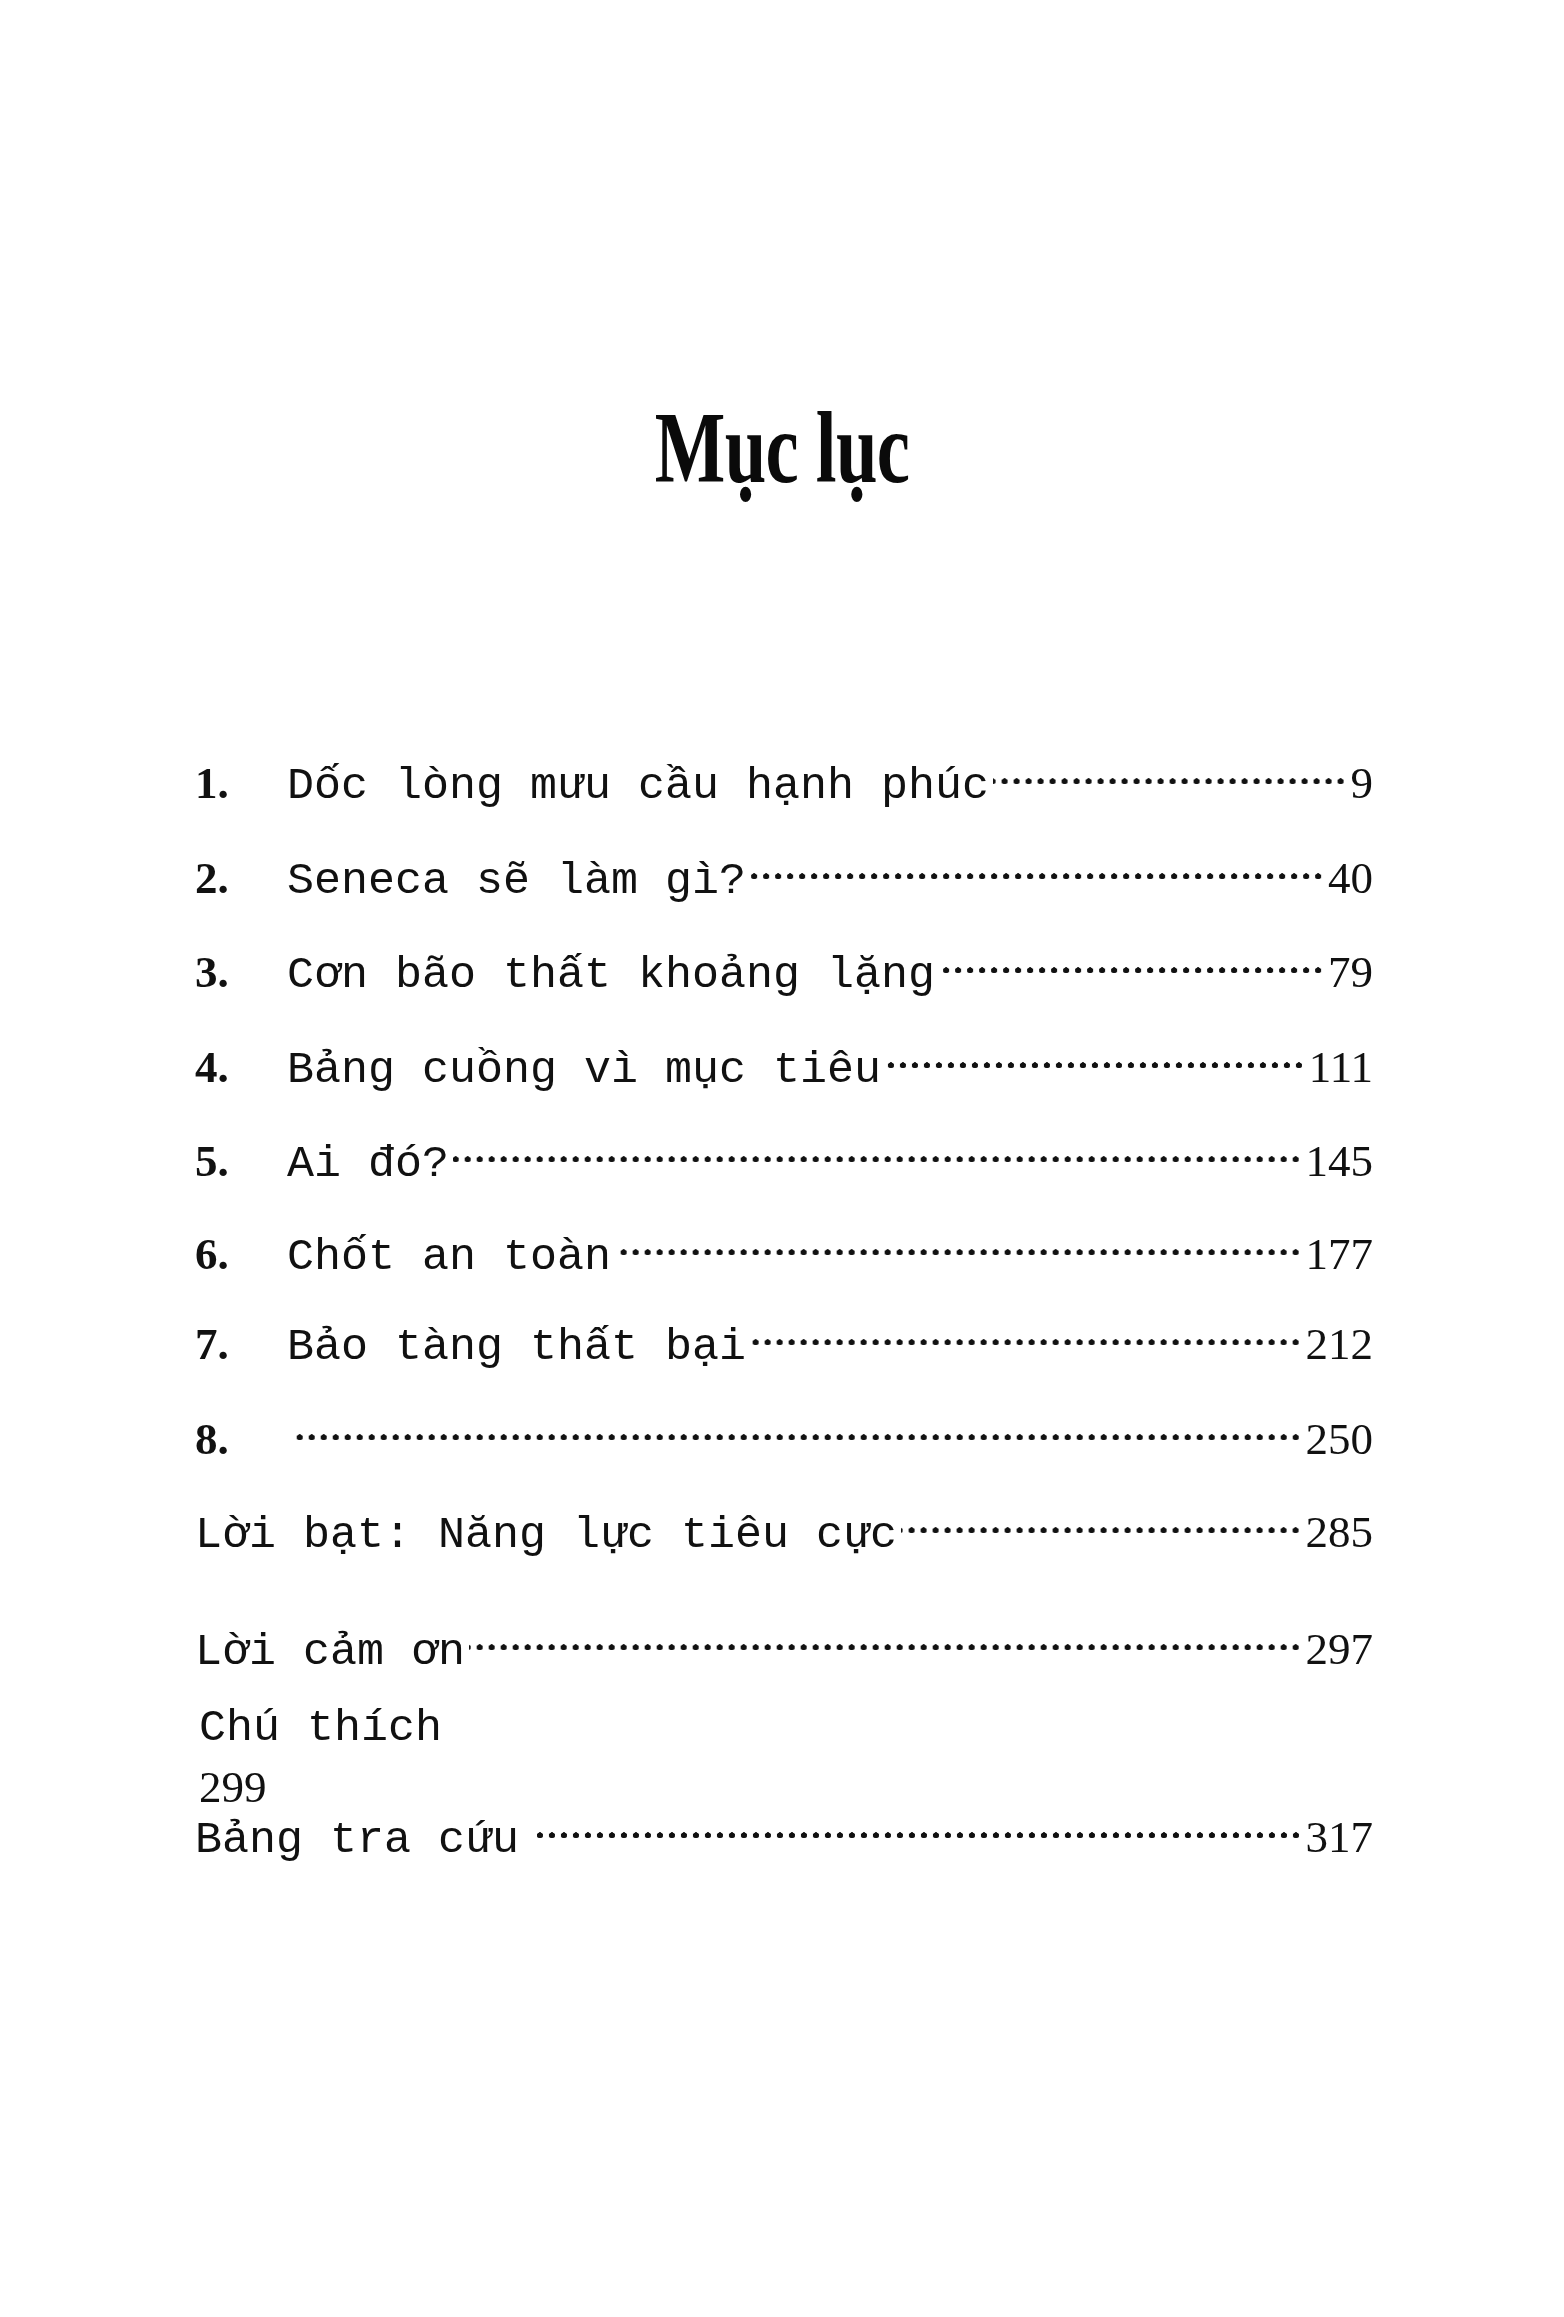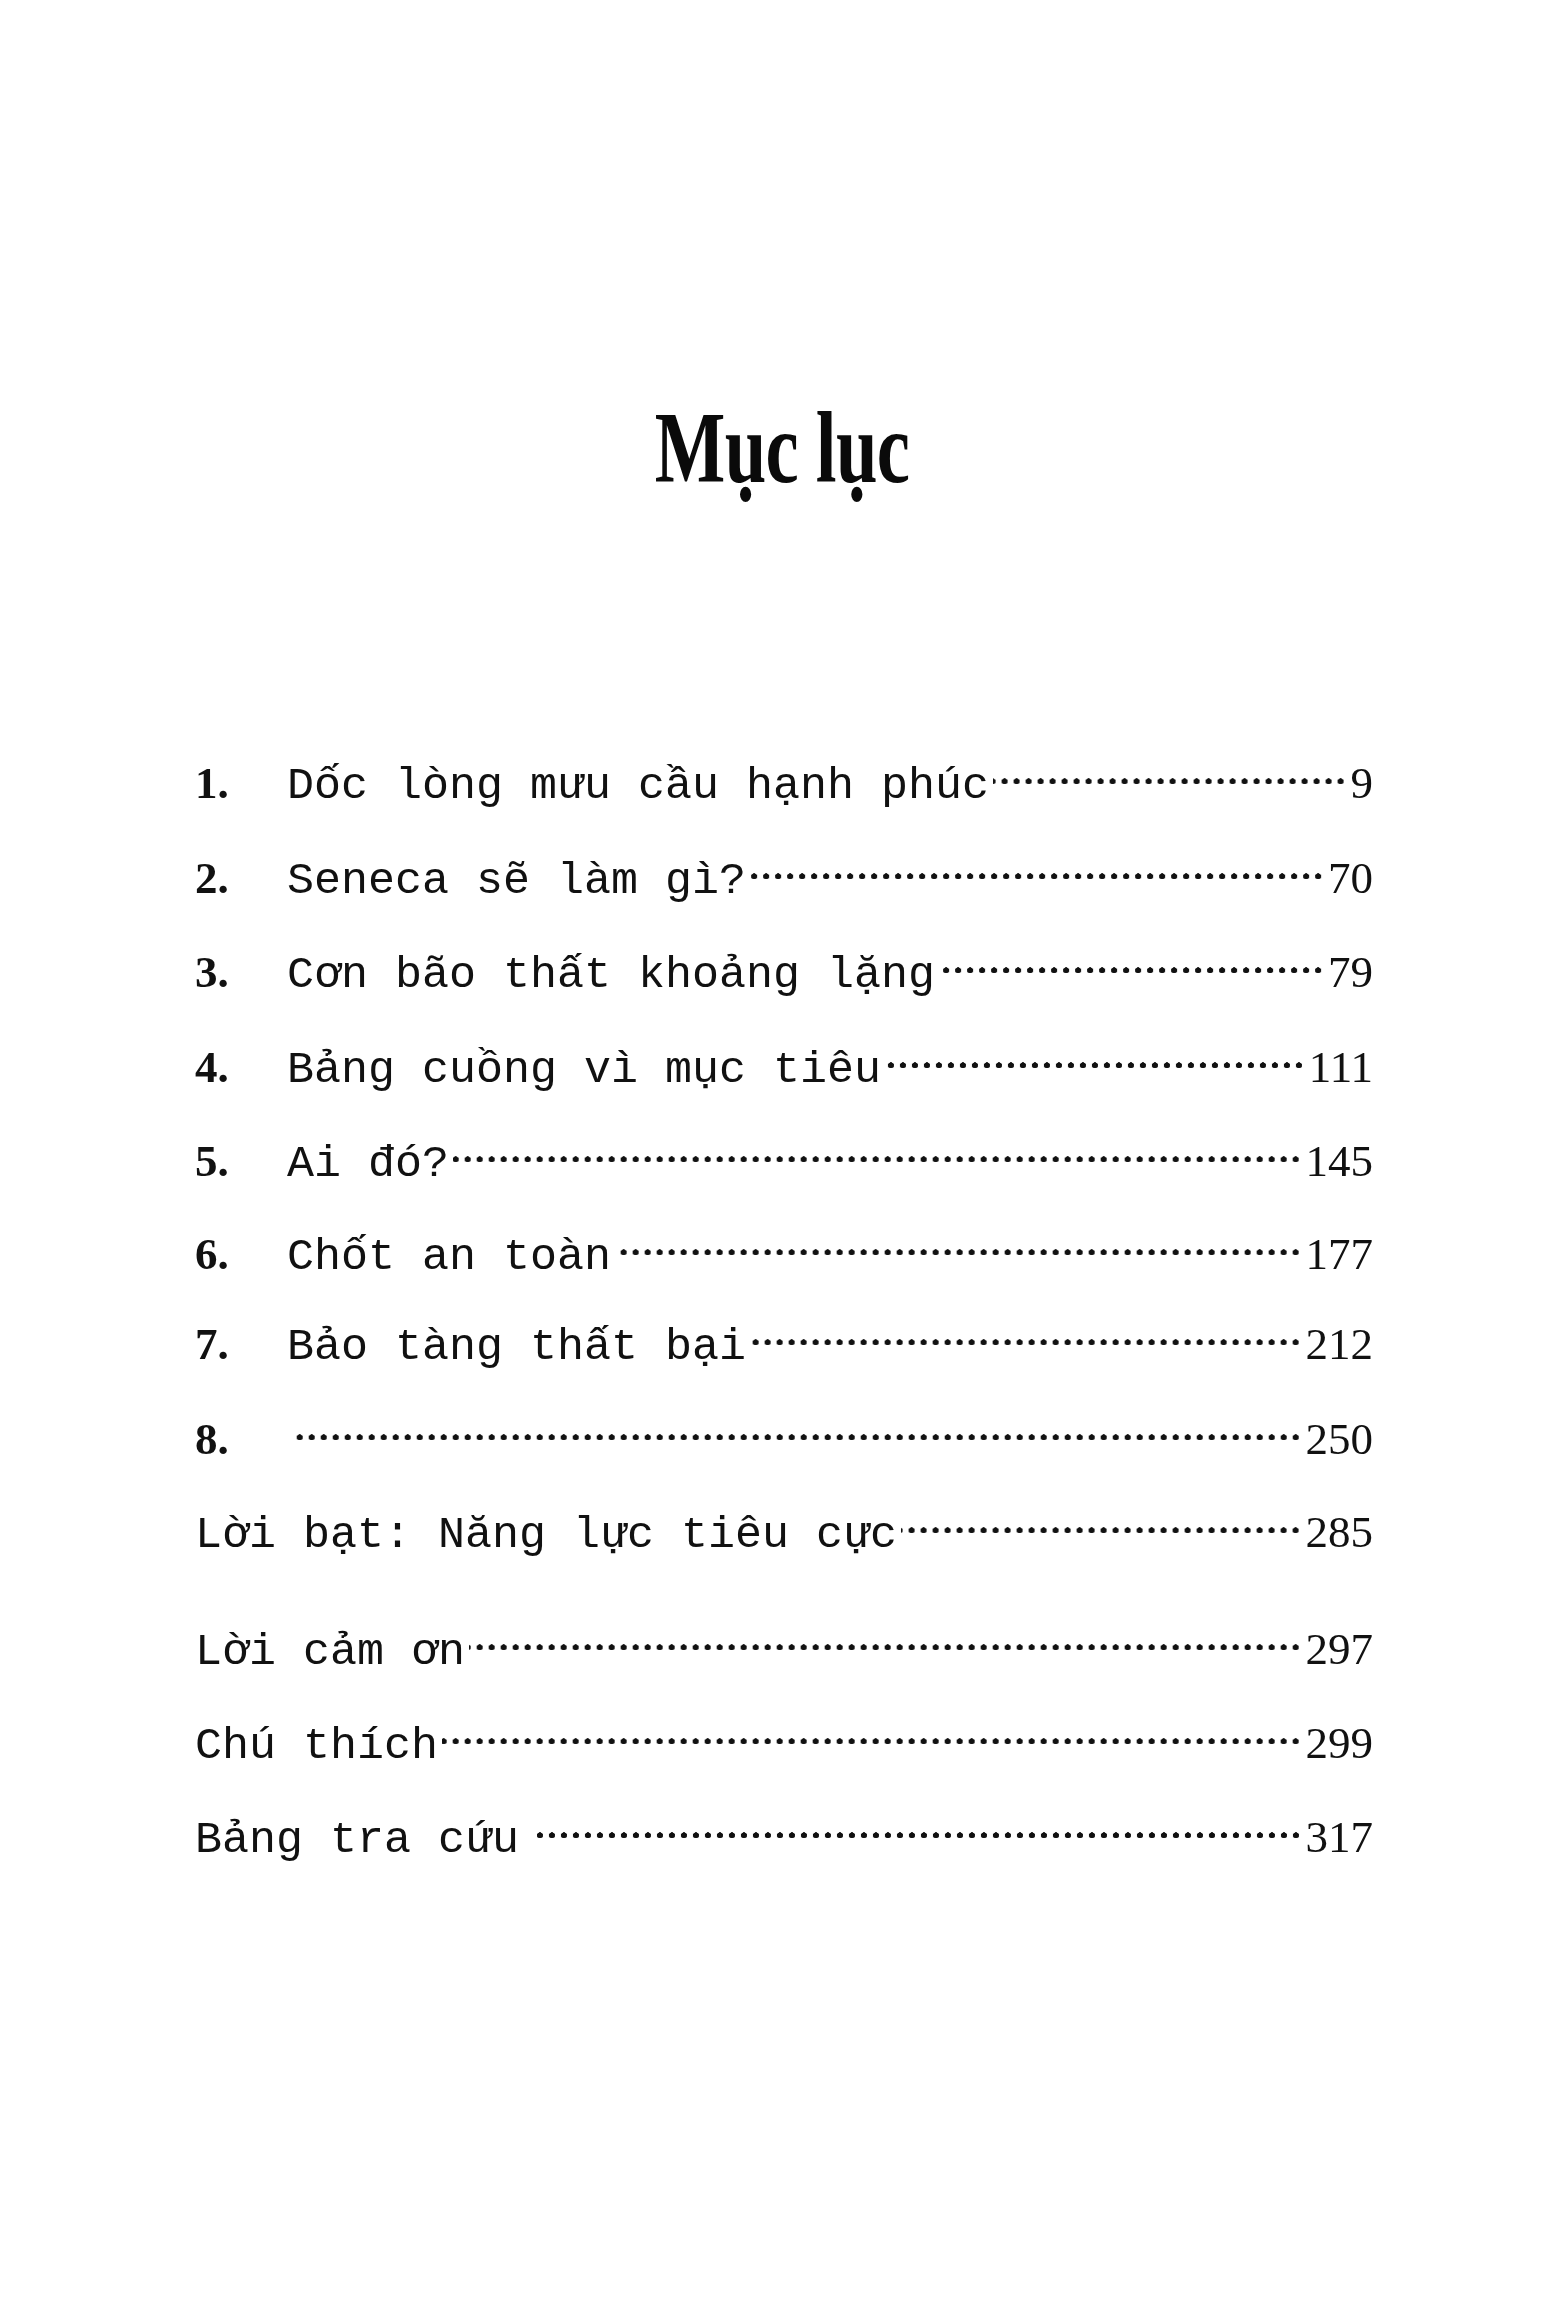--- a/index.html
+++ b/index.html
@@ -46,21 +46,21 @@
     <span class="num">1.</span>
     <span class="label">Dốc lòng mưu cầu hạnh phúc</span>
     <span class="leader"></span>
     <span class="page">9</span>
   </div>
 
   <div class="row" style="top:834px;">
     <span class="num">2.</span>
     <span class="label">Seneca sẽ làm gì?</span>
     <span class="leader"></span>
-    <span class="page">70</span>
+    <span class="page">40</span>
   </div>
 
   <div class="row" style="top:928px;">
     <span class="num">3.</span>
     <span class="label">Cơn bão thất khoảng lặng</span>
     <span class="leader"></span>
     <span class="page">79</span>
   </div>
 
   <div class="row" style="top:1023px;">
@@ -102,21 +102,21 @@
     <span class="leader"></span>
     <span class="page">285</span>
   </div>
 
   <div class="row" style="top:1605px;">
     <span class="label">Lời cảm ơn</span>
     <span class="leader"></span>
     <span class="page">297</span>
   </div>
 
-  <div class="row" style="top:1699px;">
+  <div class="row" style="top:1699px;flex-direction:column;">
     <span class="label">Chú thích</span>
     <span class="leader"></span>
     <span class="page">299</span>
   </div>
 
   <div class="row" style="top:1793px;">
     <span class="label">Bảng tra cứu</span>
     <span class="leader" style="margin-left:17.6px;"></span>
     <span class="page">317</span>
   </div>

